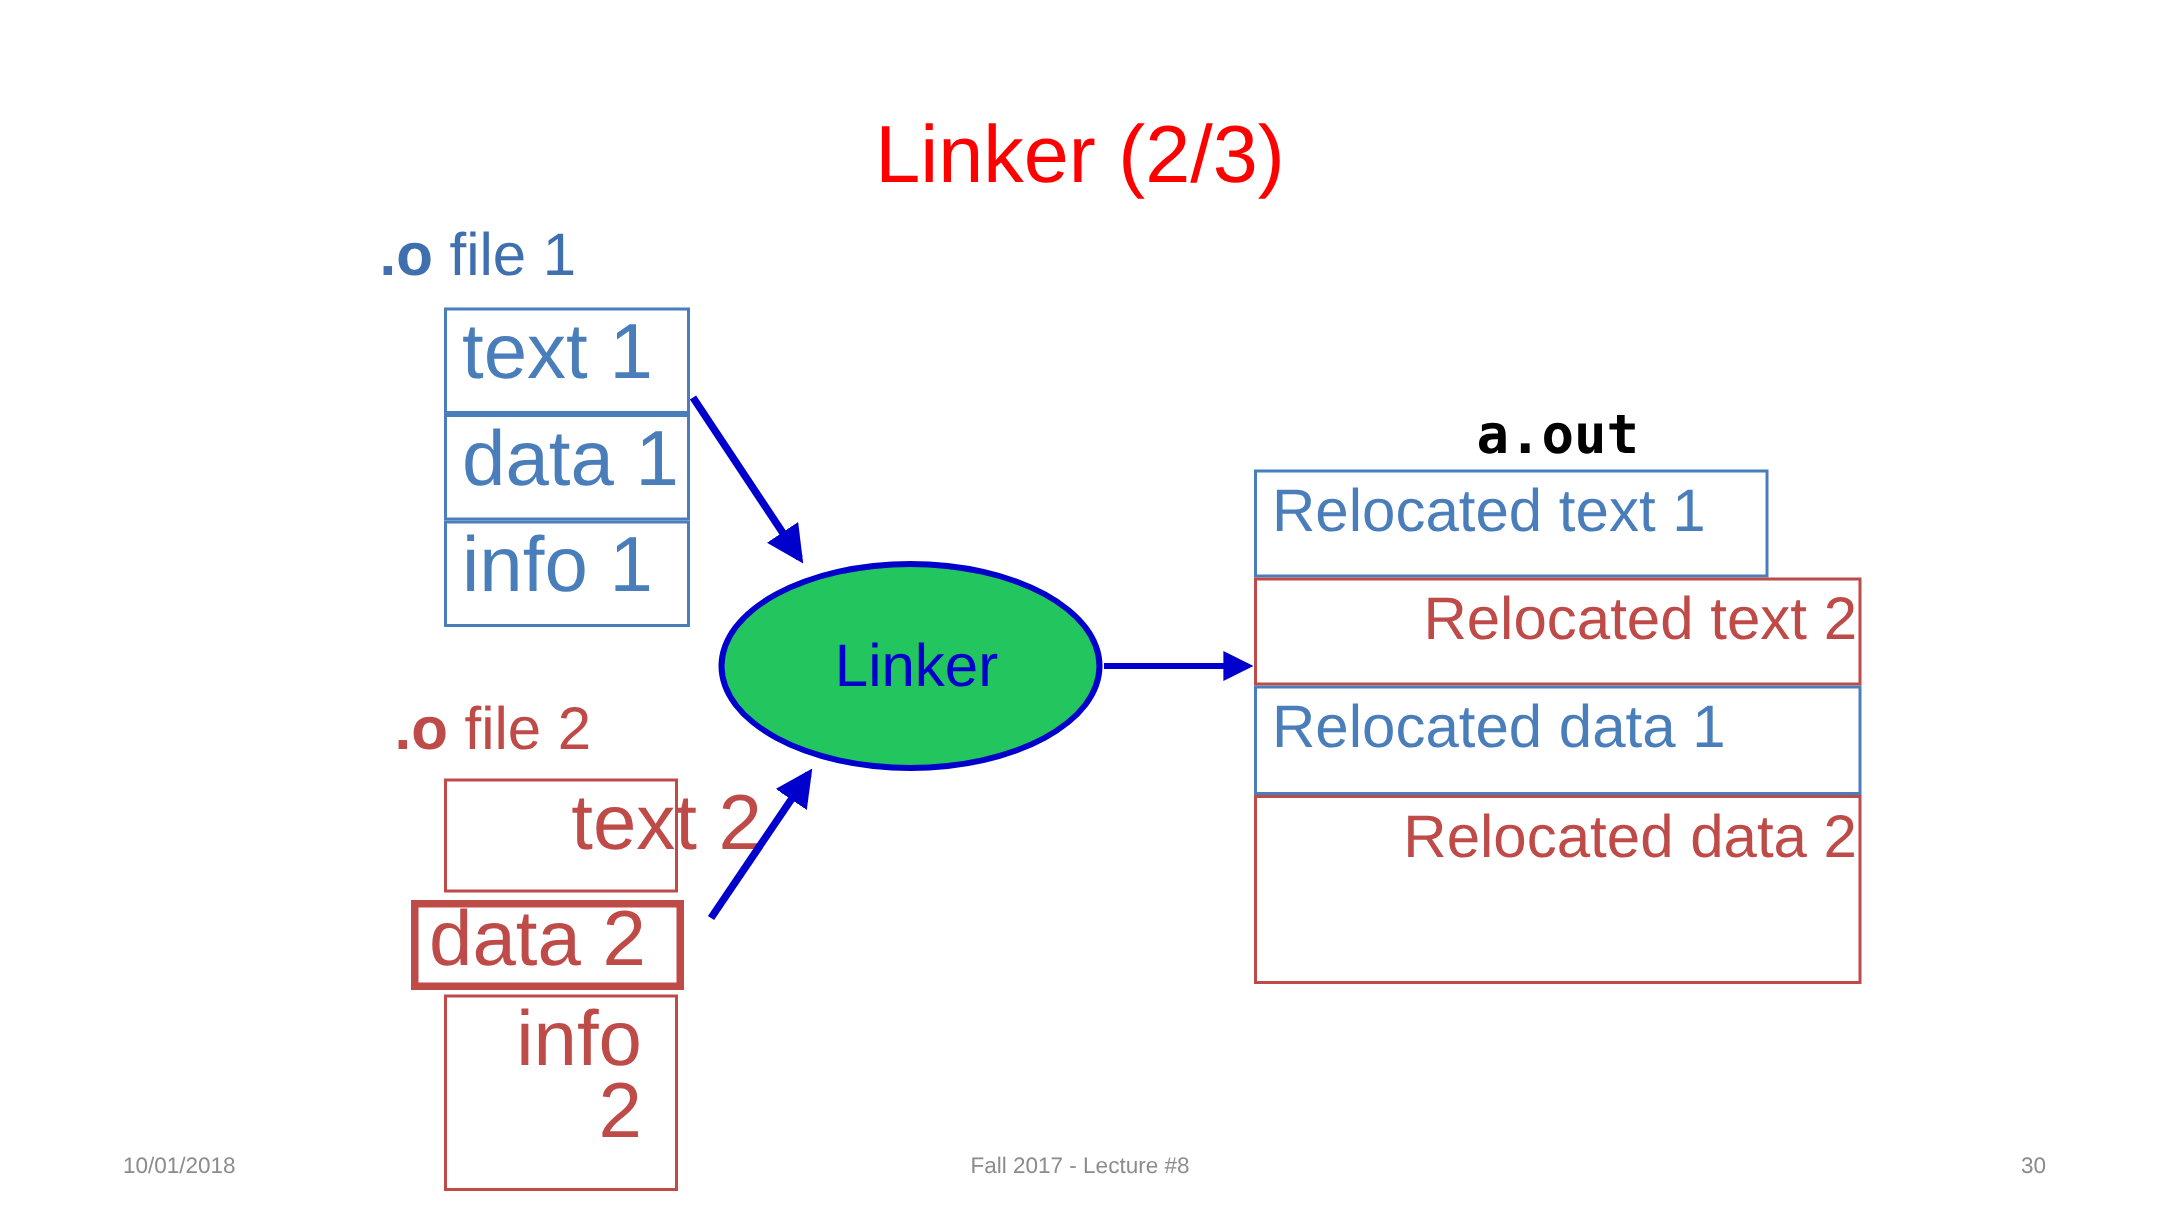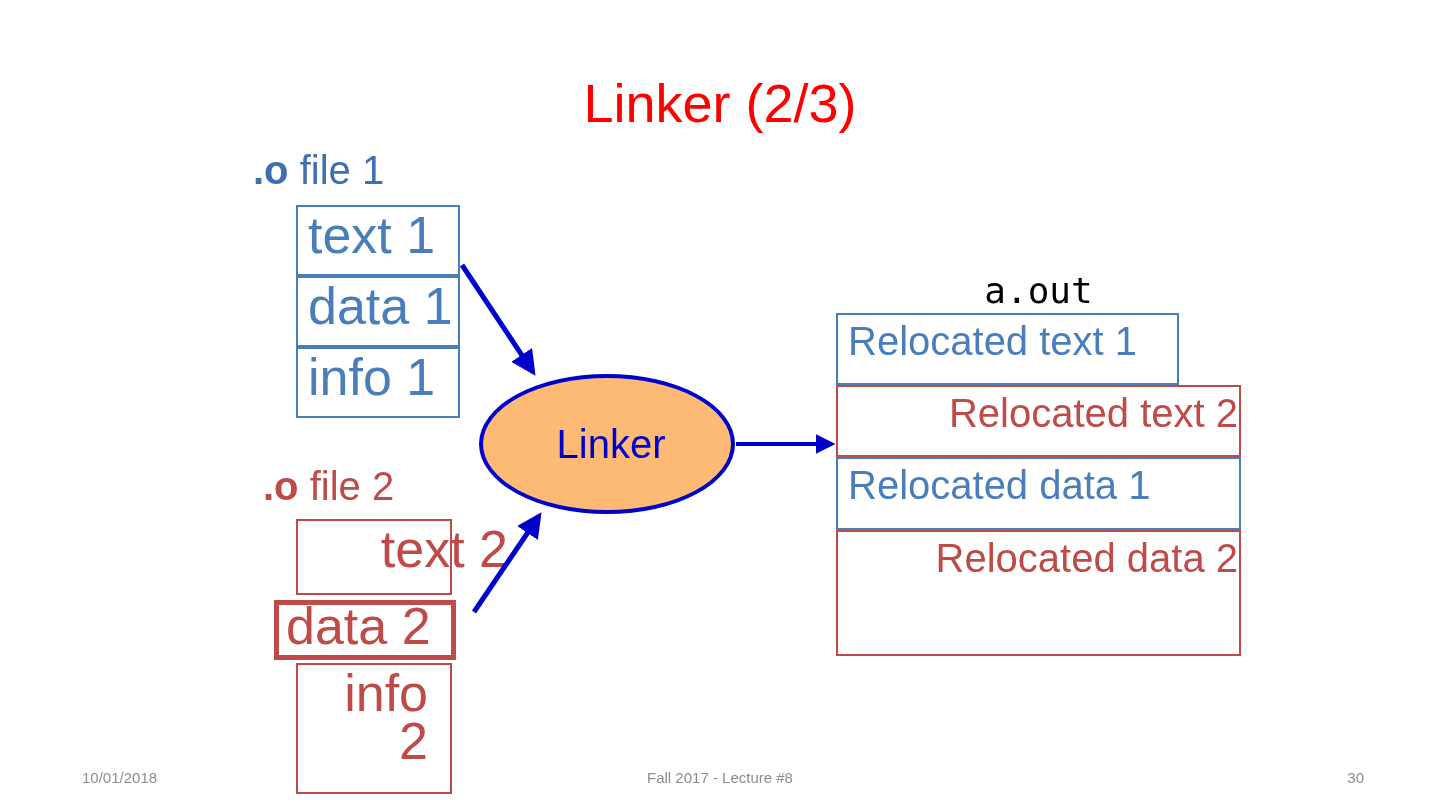--- a/index.html
+++ b/index.html
@@ -83,21 +83,21 @@
   #f2-info { left: 296px; top: 663px; width: 156px; height: 131px; }
 
   
   #aout-title {
     position: absolute;
     left: 836px;
     top: 270px;
     width: 405px;
     text-align: center;
     font-family: "DejaVu Sans Mono", "Liberation Mono", monospace;
-    font-weight: normal;
+    font-weight: bold;
     font-size: 36px;
     line-height: 42px;
     color: #000000;
     white-space: nowrap;
   }
   #aout-b1 { left: 836px; top: 313px; width: 343px; height: 72px; }
   #aout-b2 { left: 836px; top: 385px; width: 405px; height: 72px; }
   #aout-b3 { left: 836px; top: 457px; width: 405px; height: 73px; }
   #aout-b4 { left: 836px; top: 530px; width: 405px; height: 126px; padding-left: 20px; }
   .aout-text {
@@ -114,21 +114,21 @@
   
   #linker-shape {
     position: absolute;
     left: 479px;
     top: 374px;
     width: 256px;
     height: 140px;
     box-sizing: border-box;
     border: 4px solid #0000CC;
     border-radius: 50%;
-    background: #fdba74;
+    background: #22c55e;
   }
   #linker-label {
     position: absolute;
     left: 0;
     top: 42px;
     width: 256px;
     text-align: center;
     font-size: 40px;
     line-height: 48px;
     color: #0000CC;

